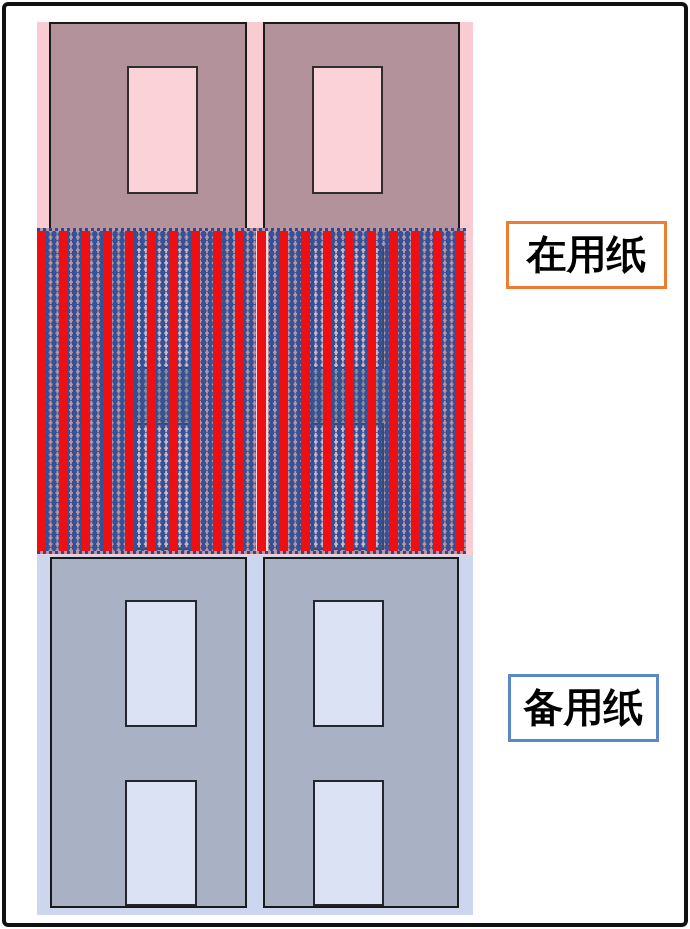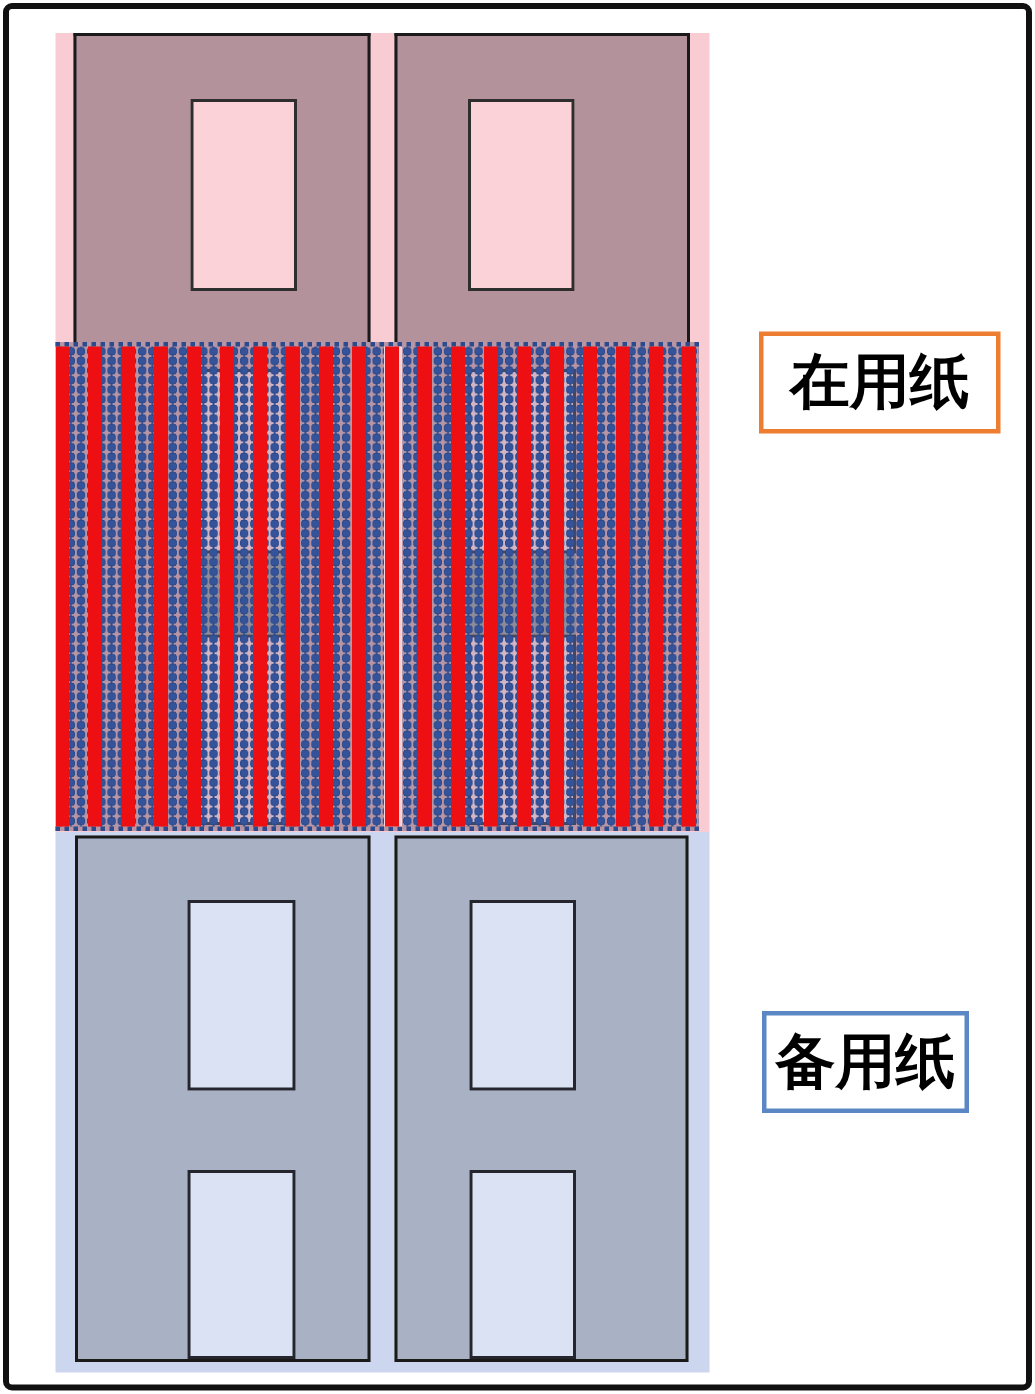--- a/index.html
+++ b/index.html
@@ -85,21 +85,21 @@
       rgba(0,0,0,0) 9px,rgba(0,0,0,0) 22px);
   }
   
   .callout{
     position:absolute;box-sizing:border-box;background:#ffffff;
     display:flex;align-items:center;justify-content:center;
     color:#000000;font-size:40px;font-weight:600;line-height:1;white-space:pre;
   }
   .callout.orange{left:506px;top:221px;width:161px;height:68px;border:3px solid var(--label-in-use-border,#ED7D31);}
   .callout.pink{left:505px;top:434px;width:159px;height:65px;border:4px solid var(--label-joint-border,#FF5EC4);}
-  .callout.blue{left:508px;top:674px;width:138px;height:68px;border:3px solid var(--label-spare-border,#5B87C5);}
+  .callout.blue{left:508px;top:674px;width:151px;height:68px;border:3px solid var(--label-spare-border,#5B87C5);}
 </style>
 </head>
 <body>
 
 <div class="stage">
 
   <div class="frame"></div>
 
   <div class="backing"></div>
 

